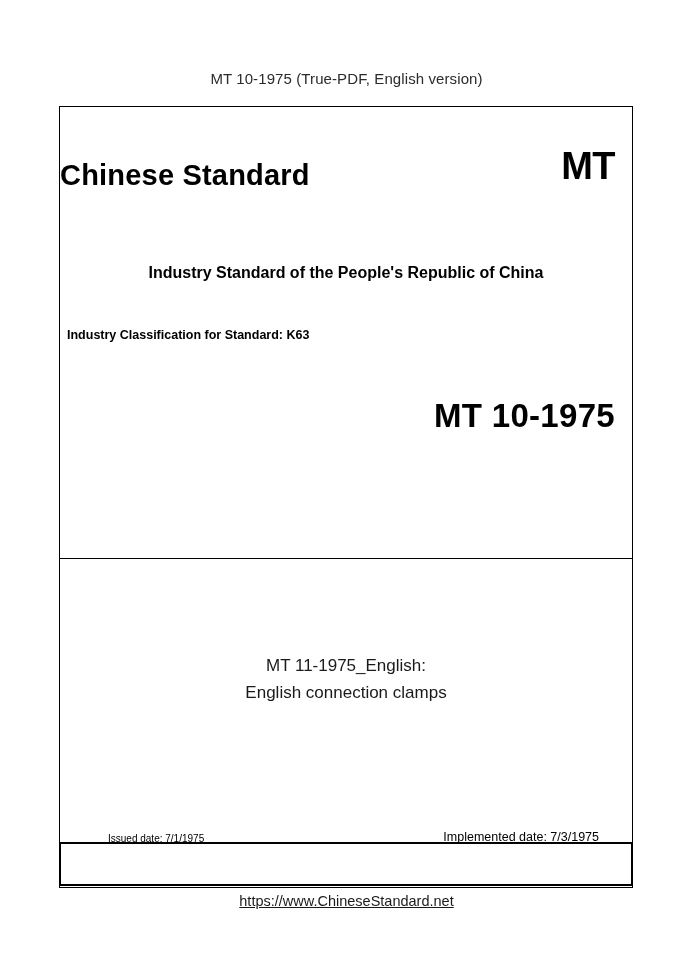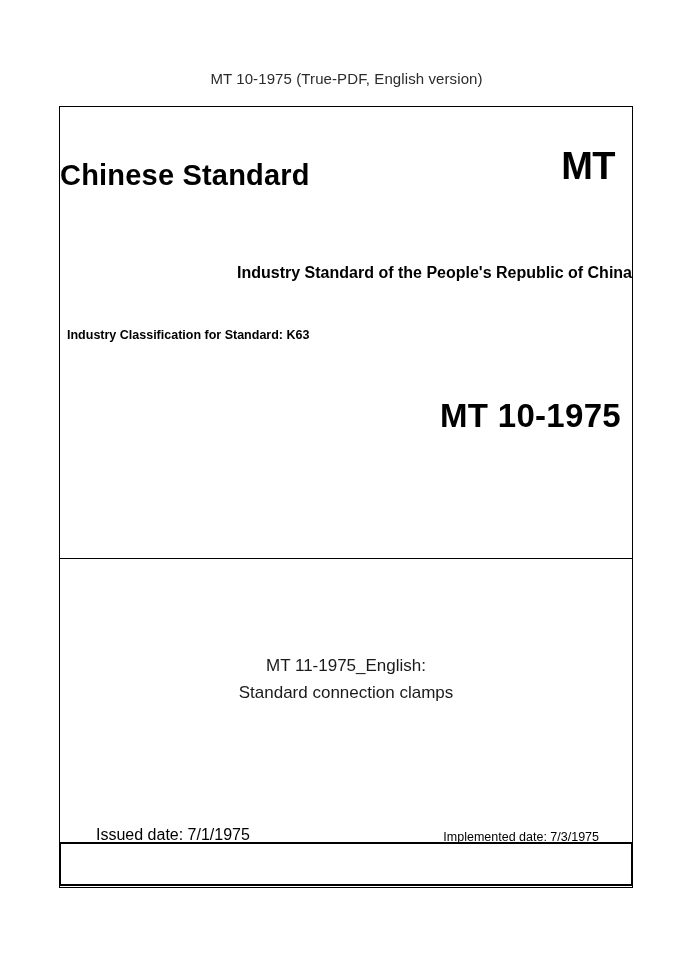--- a/index.html
+++ b/index.html
@@ -74,36 +74,36 @@
     font-size: 38px;
     font-weight: bold;
     letter-spacing: -0.5px;
   }
 
   .subtitle {
     position: absolute;
     left: 0;
     top: 157px;
     width: 100%;
-    text-align: right;
+    text-align: center;
     font-size: 16px;
     font-weight: bold;
   }
 
   .classification {
     position: absolute;
     left: 7px;
     top: 221px;
     font-size: 12.5px;
     font-weight: bold;
   }
 
   .std-number {
     position: absolute;
-    right: 11px;
+    right: 17px;
     top: 290px;
     font-size: 33px;
     font-weight: bold;
     letter-spacing: 0.3px;
   }
 
   .lower-section {
     position: absolute;
     left: 0;
     top: 452px;
@@ -117,23 +117,23 @@
     top: 93px;
     width: 100%;
     text-align: center;
     font-size: 17px;
     line-height: 27px;
     color: #1a1a1a;
   }
 
   .issued-date {
     position: absolute;
-    left: 36px;
+    left: 48px;
     bottom: 44px;
-    font-size: 16px;
+    font-size: 10px;
   }
 
   .implemented-date {
     position: absolute;
     right: 33px;
     bottom: 44px;
     font-size: 12.5px;
   }
 
   .footer-bar {
@@ -178,26 +178,29 @@
       <div class="subtitle">Industry Standard of the People's Republic of China</div>
 
       <div class="classification">Industry Classification for Standard: K63</div>
 
       <div class="std-number">MT 10-1975</div>
     </div>
 
     <div class="lower-section">
       <div class="doc-title">
         <div>MT 11-1975_English:</div>
-        <div>Standard connection clamps</div>
+        <div>English connection clamps</div>
       </div>
 
       <div class="issued-date">Issued date: 7/1/1975</div>
 
       <div class="implemented-date">Implemented date: 7/3/1975</div>
     </div>
 
   </div>
 
   <div class="footer-bar"></div>
 
+  <div class="website">
+    <span class="link">https://www.ChineseStandard.net</span>
+  </div>
 
 </div>
 
 </body></html>

